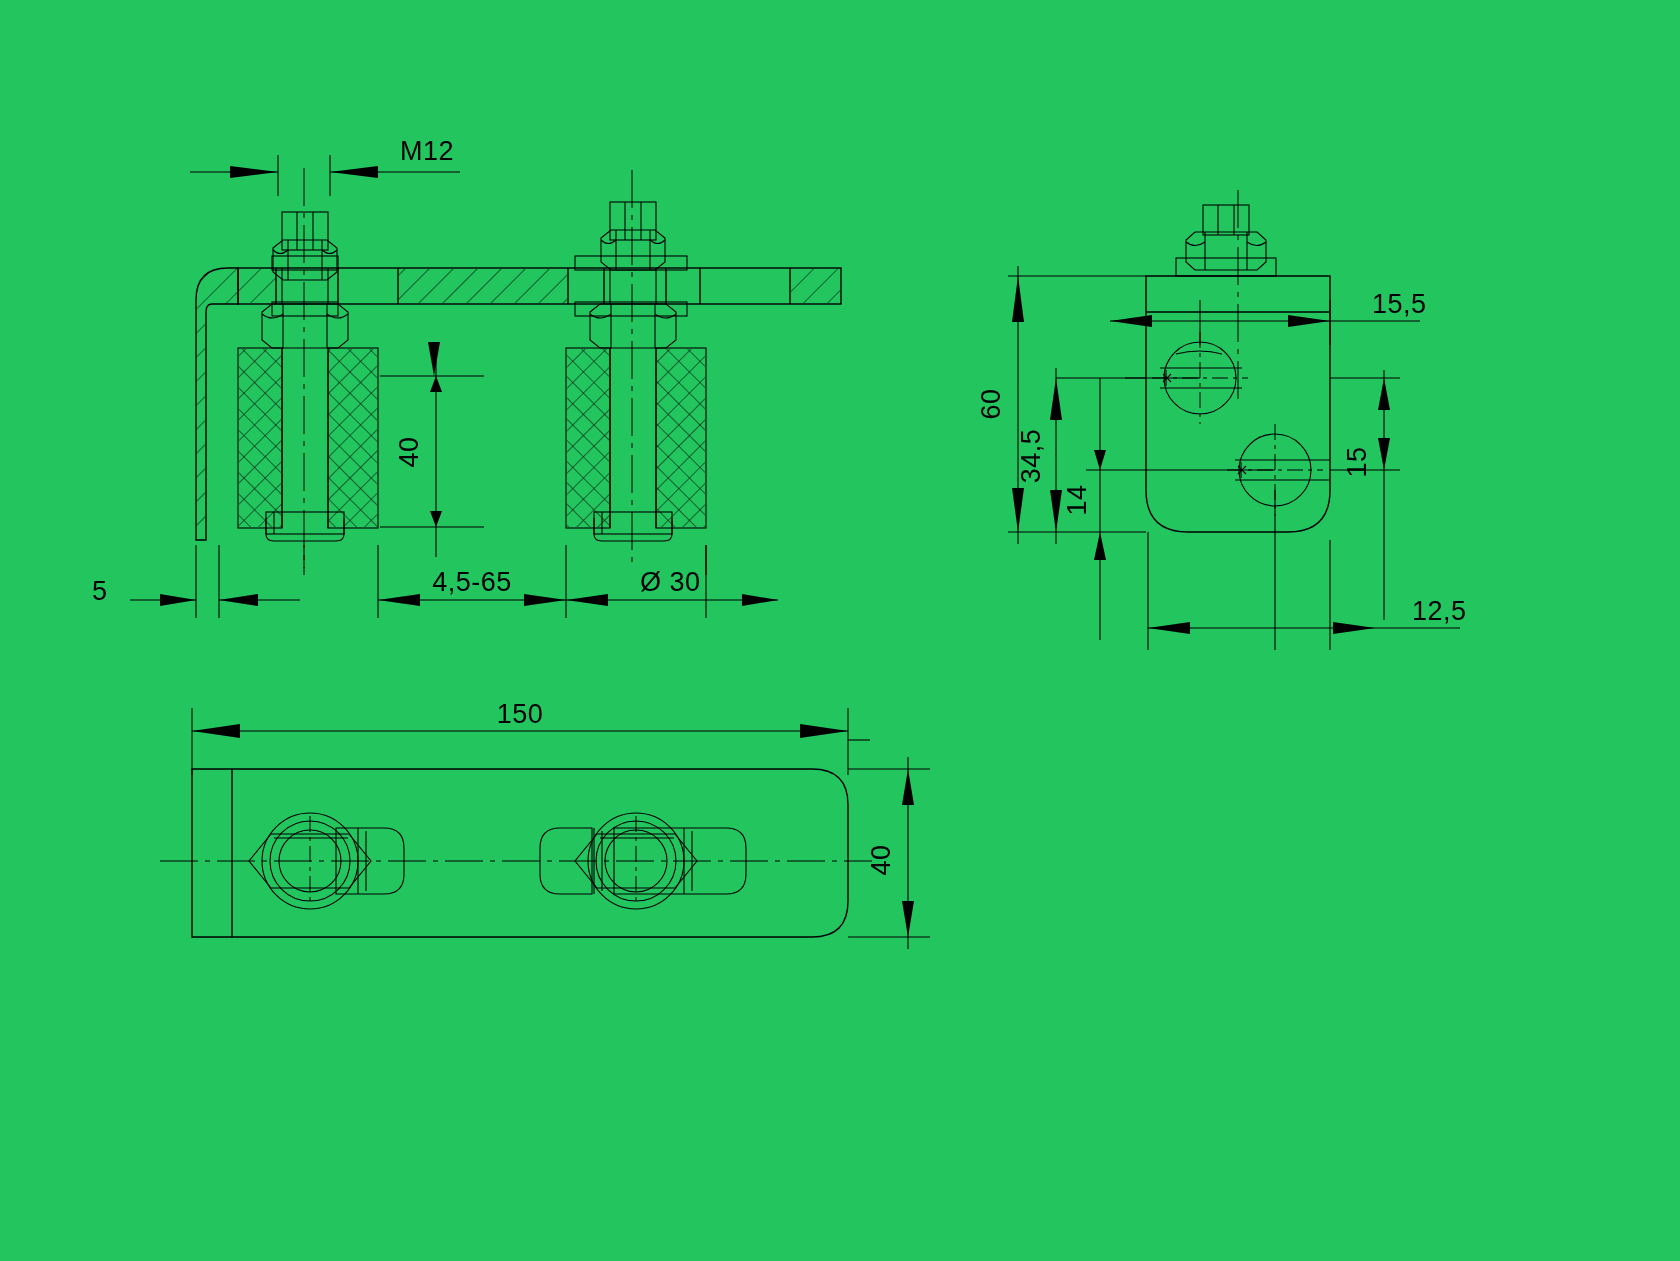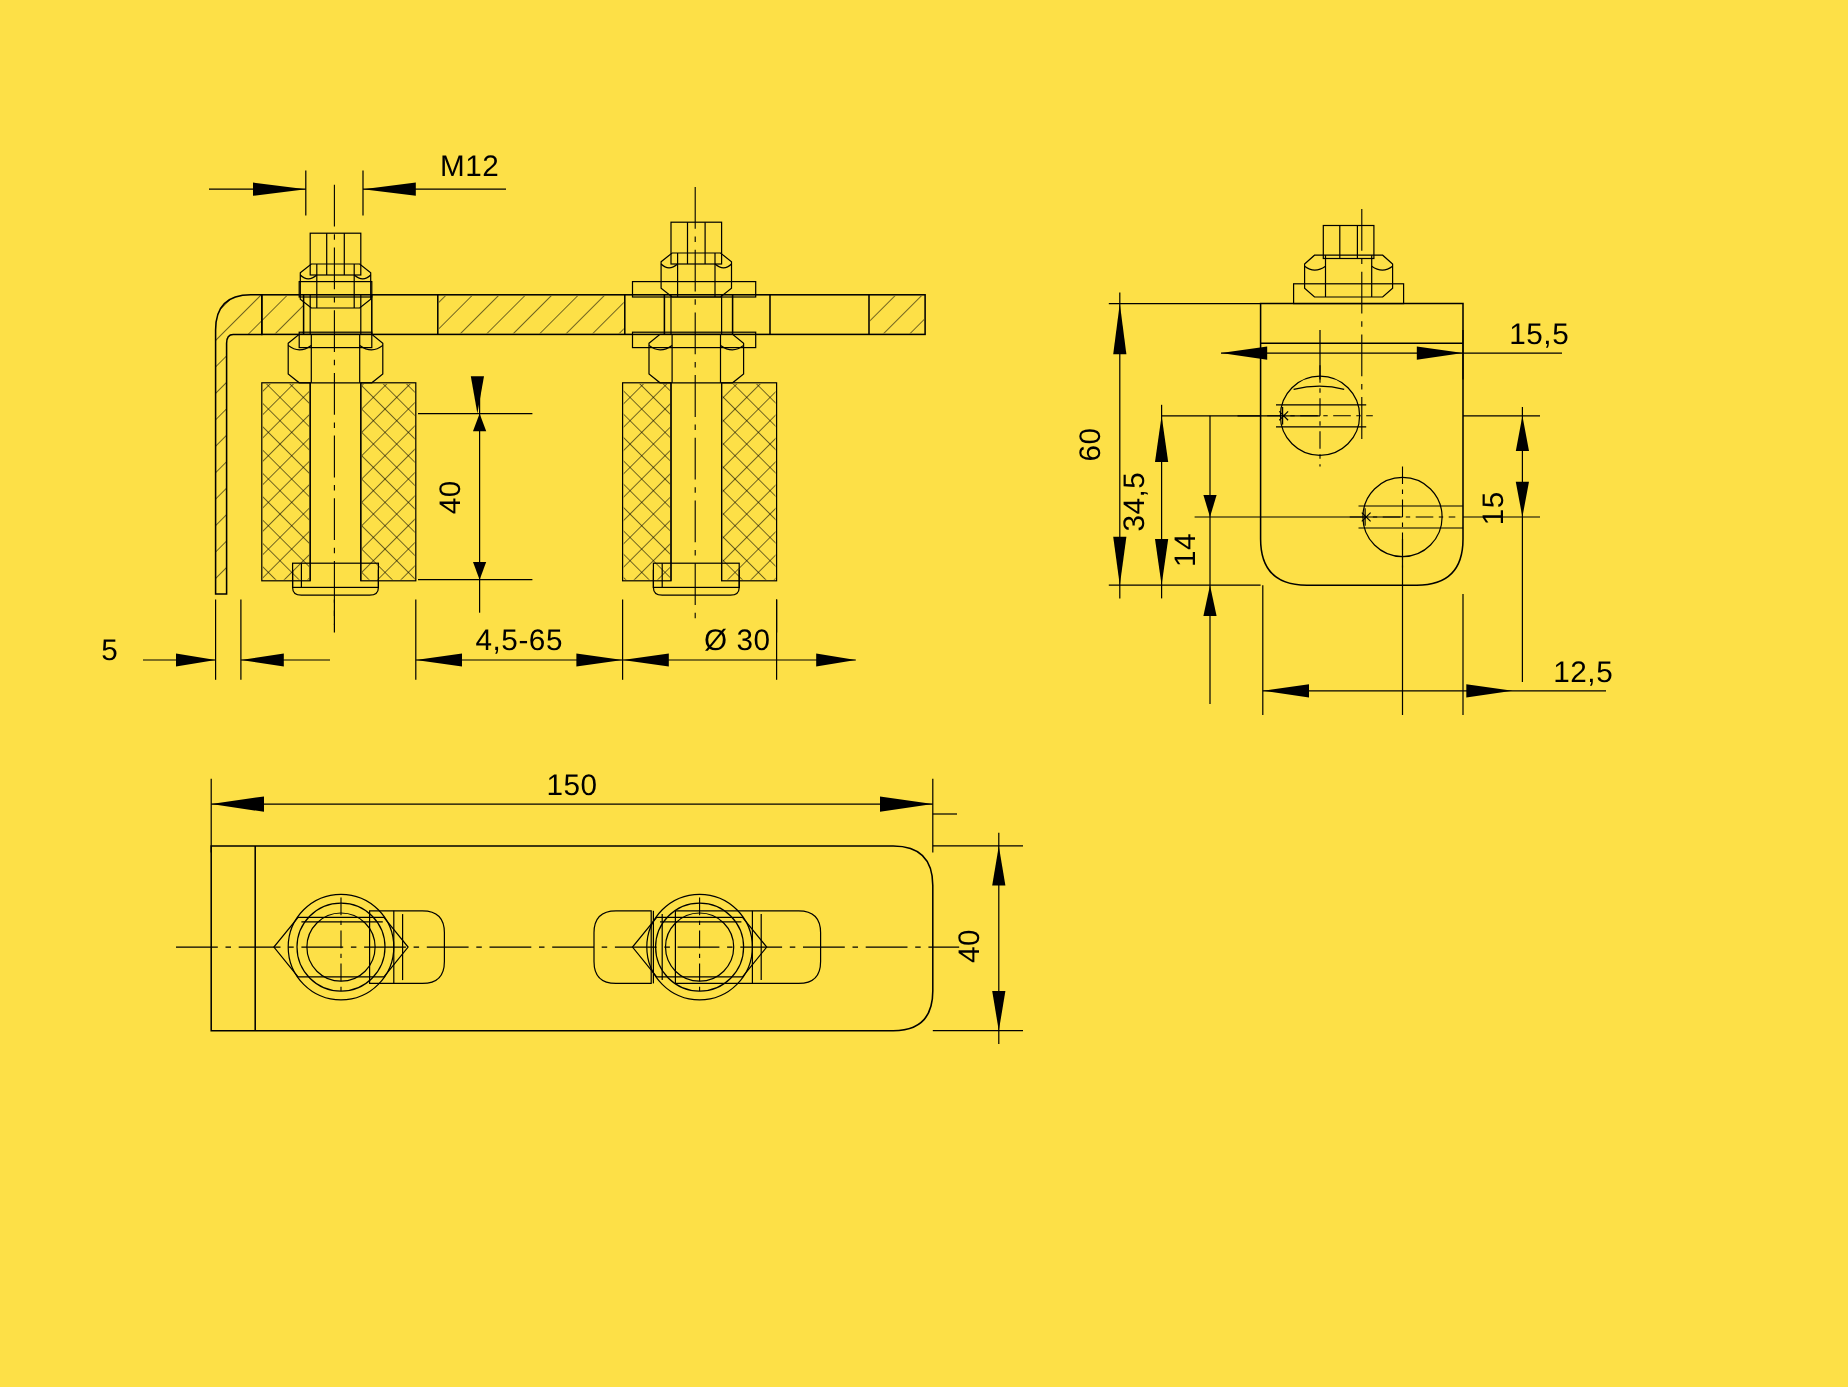--- a/index.html
+++ b/index.html
@@ -1,17 +1,17 @@
 <!DOCTYPE html>
 <html><head>
 <meta charset="utf-8">
 <style>
   html,body{margin:0;padding:0;background:#ffffff;}
   body{width:1680px;height:1261px;font-family:"Liberation Sans",sans-serif;overflow:hidden;}
-  #sheet{position:relative;width:1680px;height:1261px;background:#fde047;}
+  #sheet{position:relative;width:1680px;height:1261px;background:#22c55e;}
   svg{display:block;}
   .ln{stroke:#000;fill:none;stroke-width:1.4;}
   .thin{stroke:#000;fill:none;stroke-width:1.1;}
   .dim{stroke:#000;fill:none;stroke-width:1.1;}
   .ctr{stroke:#000;fill:none;stroke-width:1.0;stroke-dasharray:38 7 5 7;}
   .ctrs{stroke:#000;fill:none;stroke-width:1.0;stroke-dasharray:16 5 4 5;}
   .arrow{fill:#000;stroke:none;}
   .txt{font-family:"Liberation Sans",sans-serif;font-size:27px;fill:#000;letter-spacing:0.5px;}
 </style>
 </head>

